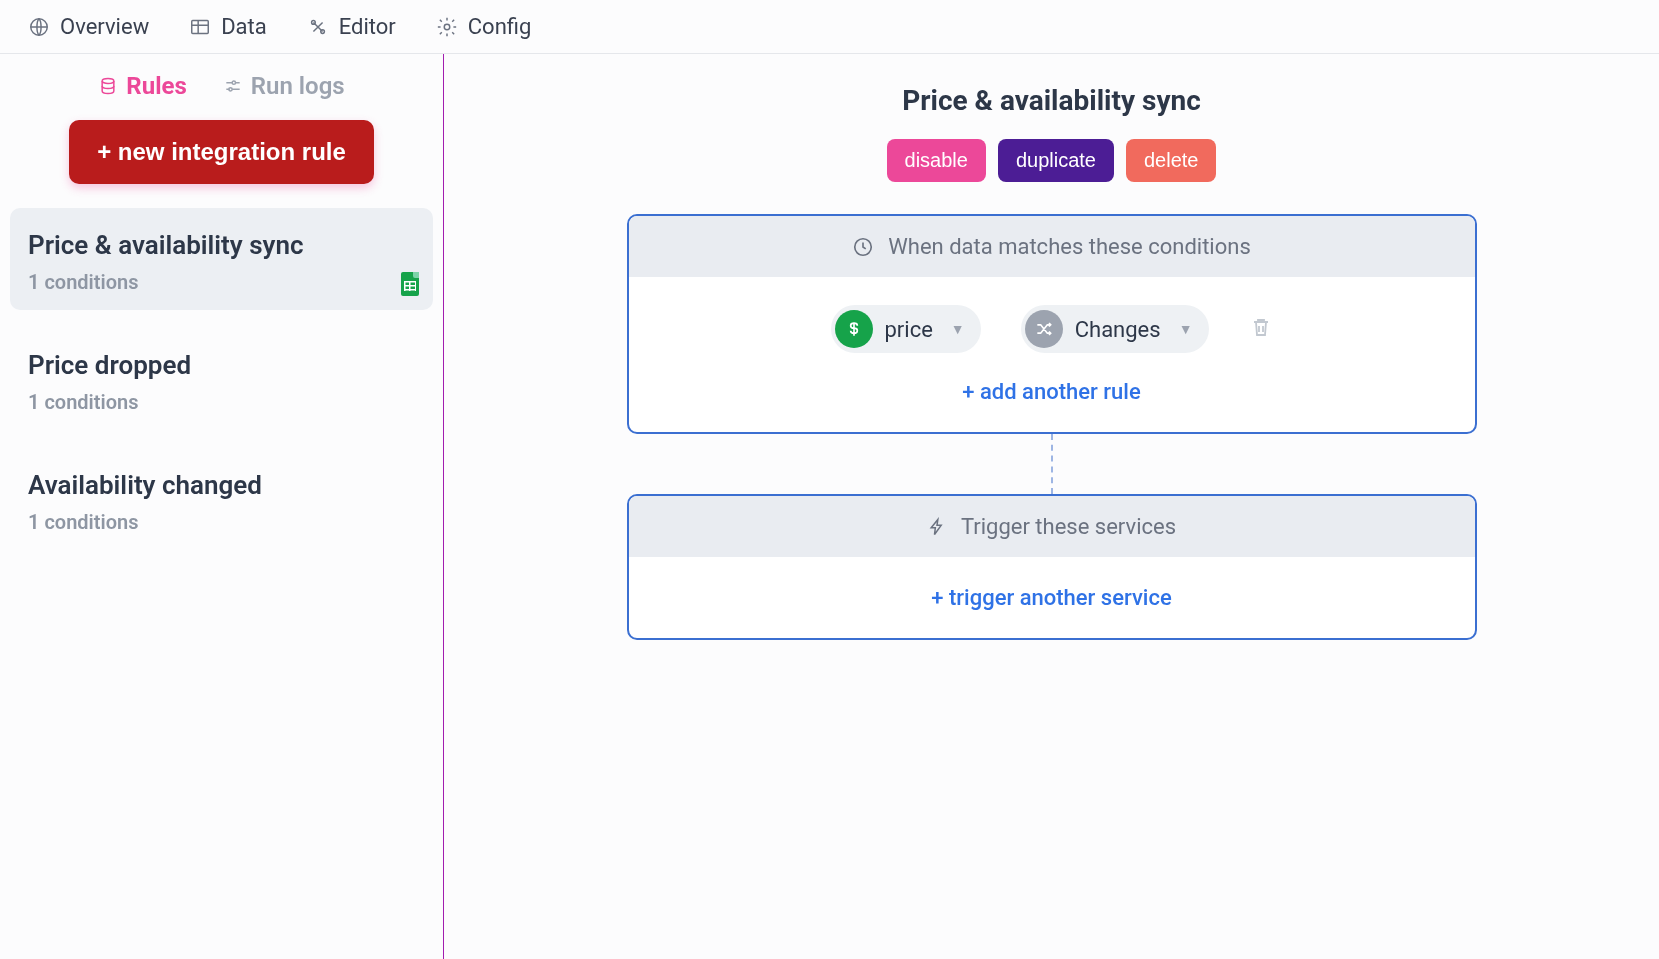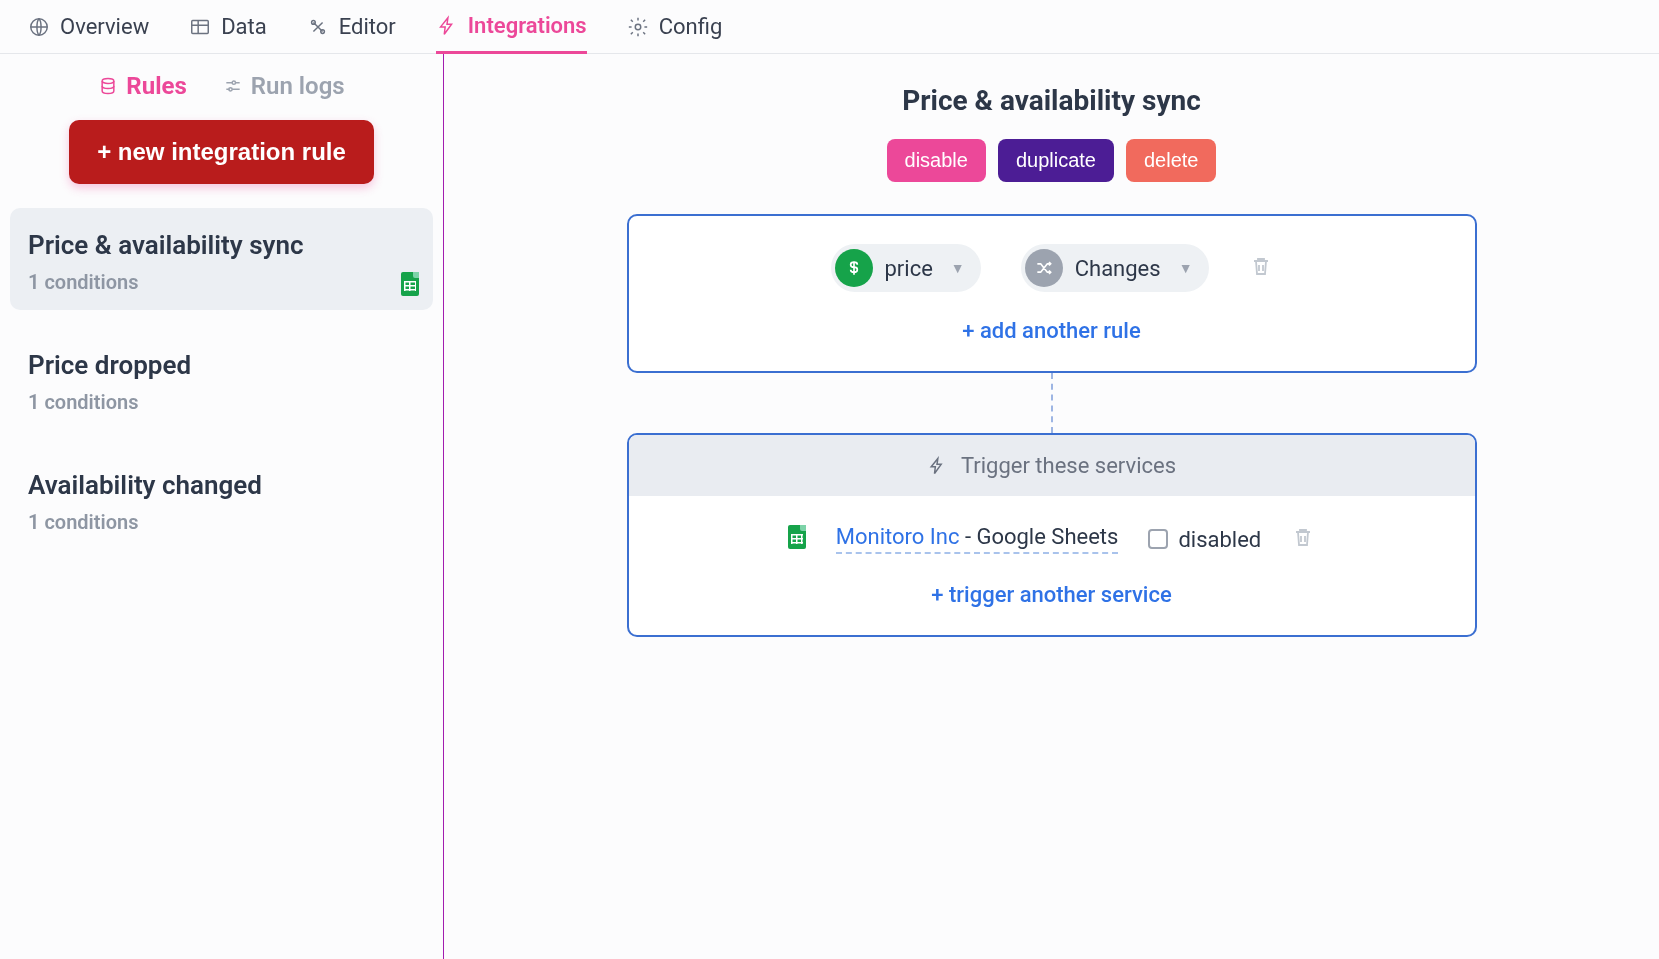--- a/index.html
+++ b/index.html
@@ -114,28 +114,20 @@
   <div class="topnav-item">
     <span class="nav-icon">
         <svg viewBox="0 0 24 24">
           <path d="M7 7l10 10M17 7L7 17"></path>
           <circle cx="7" cy="7" r="2"></circle>
           <circle cx="17" cy="17" r="2"></circle>
         </svg>
       </span>
     <span>Editor</span>
   </div>
-  <div class="topnav-item active">
-    <span class="nav-icon">
-        <svg viewBox="0 0 24 24">
-          <path d="M13 3L5 13h5l-1 8 8-11h-5l1-7z"></path>
-        </svg>
-      </span>
-    <span>Integrations</span>
-  </div>
   <div class="topnav-item">
     <span class="nav-icon">
         <svg viewBox="0 0 24 24">
           <circle cx="12" cy="12" r="3"></circle>
           <path d="M12 2v3M12 19v3M4.2 4.2l2.1 2.1M17.7 17.7l2.1 2.1M2 12h3M19 12h3M4.2 19.8l2.1-2.1M17.7 6.3l2.1-2.1"></path>
         </svg>
       </span>
     <span>Config</span>
   </div>
 </div>
@@ -187,20 +179,27 @@
       <div class="rule-actions">
         <button class="btn btn-disable">disable</button>
         <button class="btn btn-duplicate">duplicate</button>
         <button class="btn btn-delete">delete</button>
       </div>
     </div>
 
     <div class="panel-wrap">
 
       <div class="panel">
+        <div class="panel-header">
+          <svg viewBox="0 0 24 24" width="22" height="22" style="stroke:#6b7280;fill:none;stroke-width:1.8">
+              <circle cx="12" cy="12" r="9"></circle>
+              <path d="M12 7v5l3 2"></path>
+            </svg>
+          <span>When data matches these conditions</span>
+        </div>
         <div class="panel-body">
           <div class="cond-row">
             <div class="pill">
               <span class="circ green">
                   <svg viewBox="0 0 24 24">
                     <path d="M12 4v16M16 8c0-2-2-3-4-3s-4 1-4 3 2 3 4 3 4 1 4 3-2 3-4 3-4-1-4-3"></path>
                   </svg>
                 </span>
               <span class="lbl">price</span>
               <span class="caret">▼</span>
@@ -225,31 +224,18 @@
       <div class="connector"></div>
 
       <div class="panel">
         <div class="panel-header">
           <svg viewBox="0 0 24 24" width="20" height="20" style="stroke:#6b7280;fill:none;stroke-width:1.8">
               <path d="M13 3L5 13h5l-1 8 8-11h-5l1-7z"></path>
             </svg>
           <span>Trigger these services</span>
         </div>
         <div class="panel-body">
-          <div class="svc-row">
-            <span><span class="gsheet"></span></span>
-            <span class="svc-name">
-              <span class="link">Monitoro Inc</span><span class="suffix"> - Google Sheets</span>
-            </span>
-            <span class="chk-wrap">
-              <span class="chk"></span>
-              <span>disabled</span>
-            </span>
-            <span class="trash"><svg viewBox="0 0 24 24">
-                  <path d="M5 7h14M9 7V5h6v2M7 7l1 13h8l1-13M10 11v6M14 11v6"></path>
-                </svg></span>
-          </div>
           <div class="add-link">+ trigger another service</div>
         </div>
       </div>
     </div>
   </div>
 </div>
 
 </body></html>

